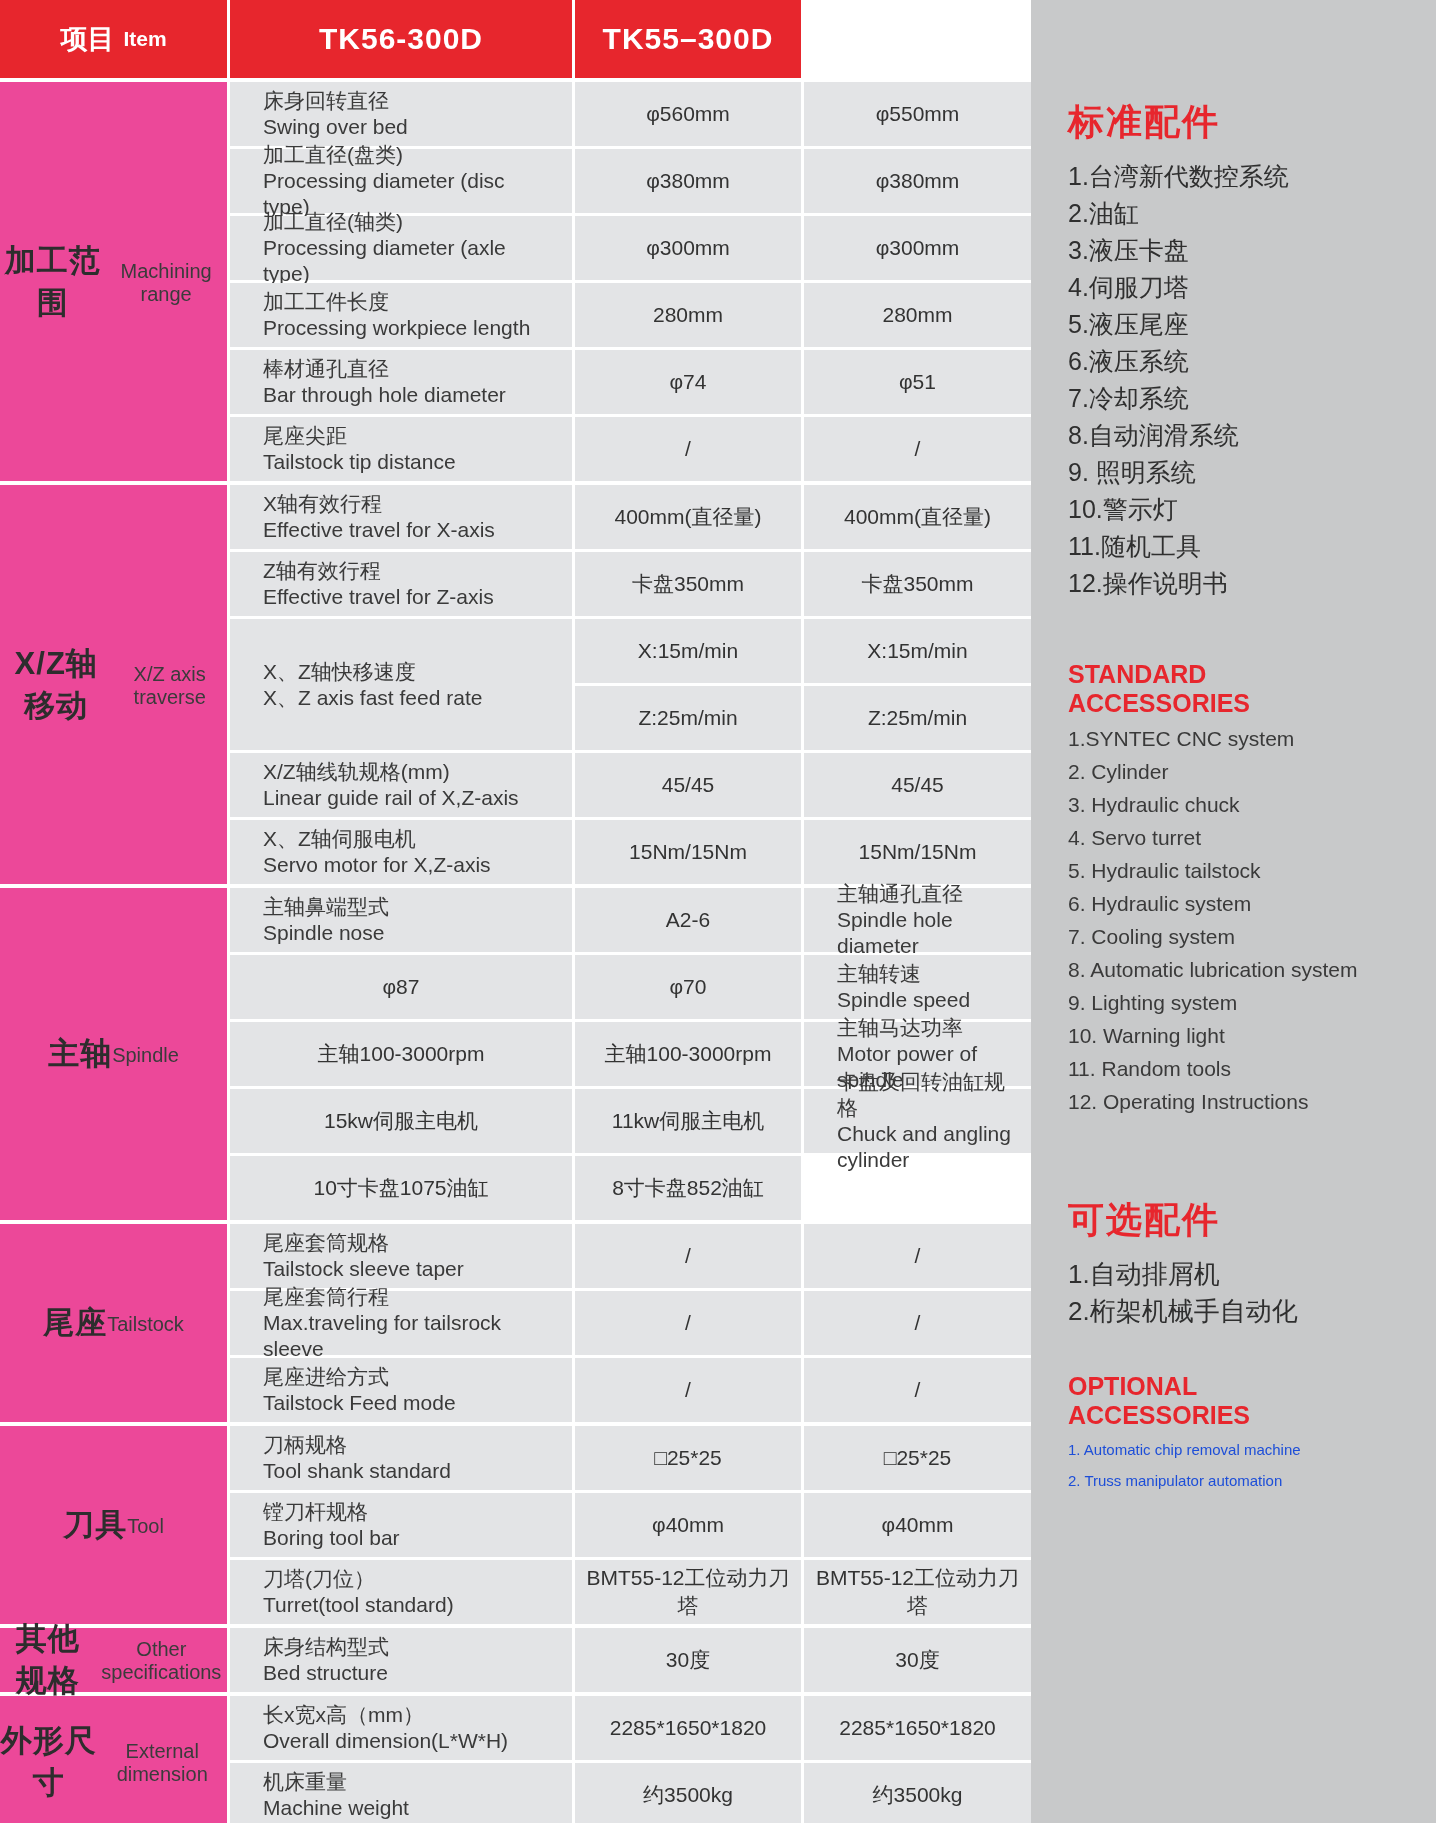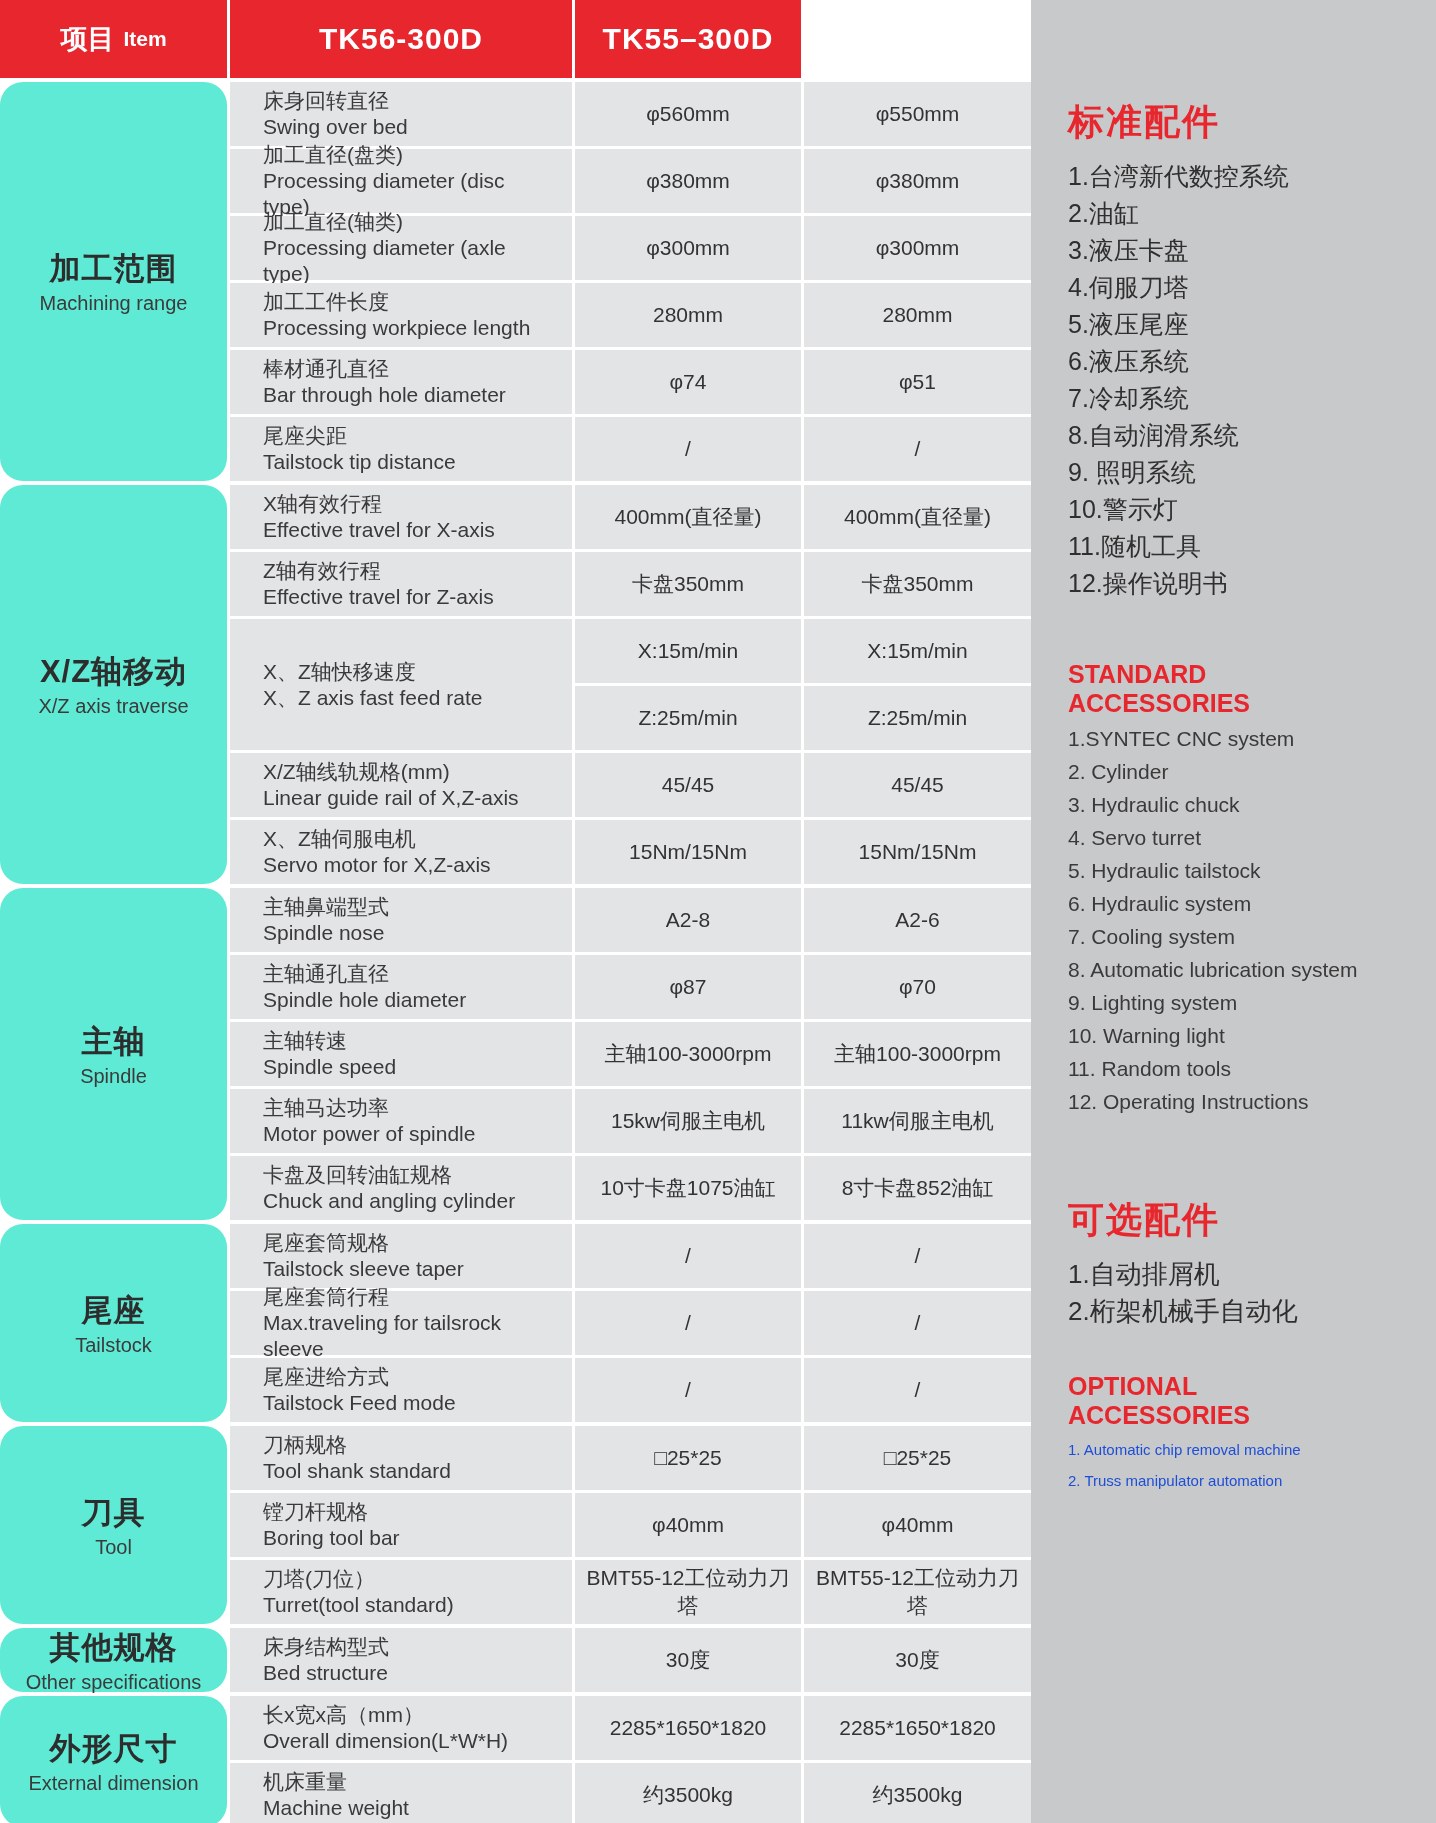--- a/index.html
+++ b/index.html
@@ -25,24 +25,23 @@
     background:#e7262d;height:78px;
     display:flex;align-items:baseline;justify-content:center;
     color:#fff;align-items:center;text-align:right;
   }
   .hzh{font-size:27px;font-weight:bold;}
   .hen{font-size:21px;font-weight:bold;margin-left:9px;}
   .hmodel{font-size:30px;font-weight:bold;letter-spacing:1px;}
   .grp{grid-auto-rows:64px;}
   .c{background:#e3e4e6;}
   .item{
-    background:#5eead4;
-    display:flex;flex-direction:column;align-items:center;justify-content:center;
+    background:#ec4899;
+    display:flex;align-items:center;justify-content:center;
     text-align:center;
-    border-radius:23px;
   }
   .izh{font-size:31px;font-weight:bold;color:#2d2d2d;letter-spacing:1px;}
   .ien{font-size:20px;color:#3b3b3b;margin-top:2px;}
   .rspan6{grid-row:span 6;}
   .rspan5{grid-row:span 5;}
   .rspan3{grid-row:span 3;}
   .rspan2{grid-row:span 2;}
   .spec{
     display:flex;flex-direction:column;justify-content:center;
     padding-left:33px;padding-right:16px;
@@ -164,21 +163,20 @@
 
   <div class="grp">
     <div class="c item rspan5">
       <div class="izh">主轴</div>
       <div class="ien">Spindle</div>
     </div>
     <div class="c spec">
         <div class="szh">主轴鼻端型式</div>
         <div class="sen">Spindle nose</div>
       </div>
-    <div class="c val">A2-8</div>
     <div class="c val">A2-6</div>
     <div class="c spec">
         <div class="szh">主轴通孔直径</div>
         <div class="sen">Spindle hole diameter</div>
       </div>
     <div class="c val">φ87</div>
     <div class="c val">φ70</div>
     <div class="c spec">
         <div class="szh">主轴转速</div>
         <div class="sen">Spindle speed</div>

